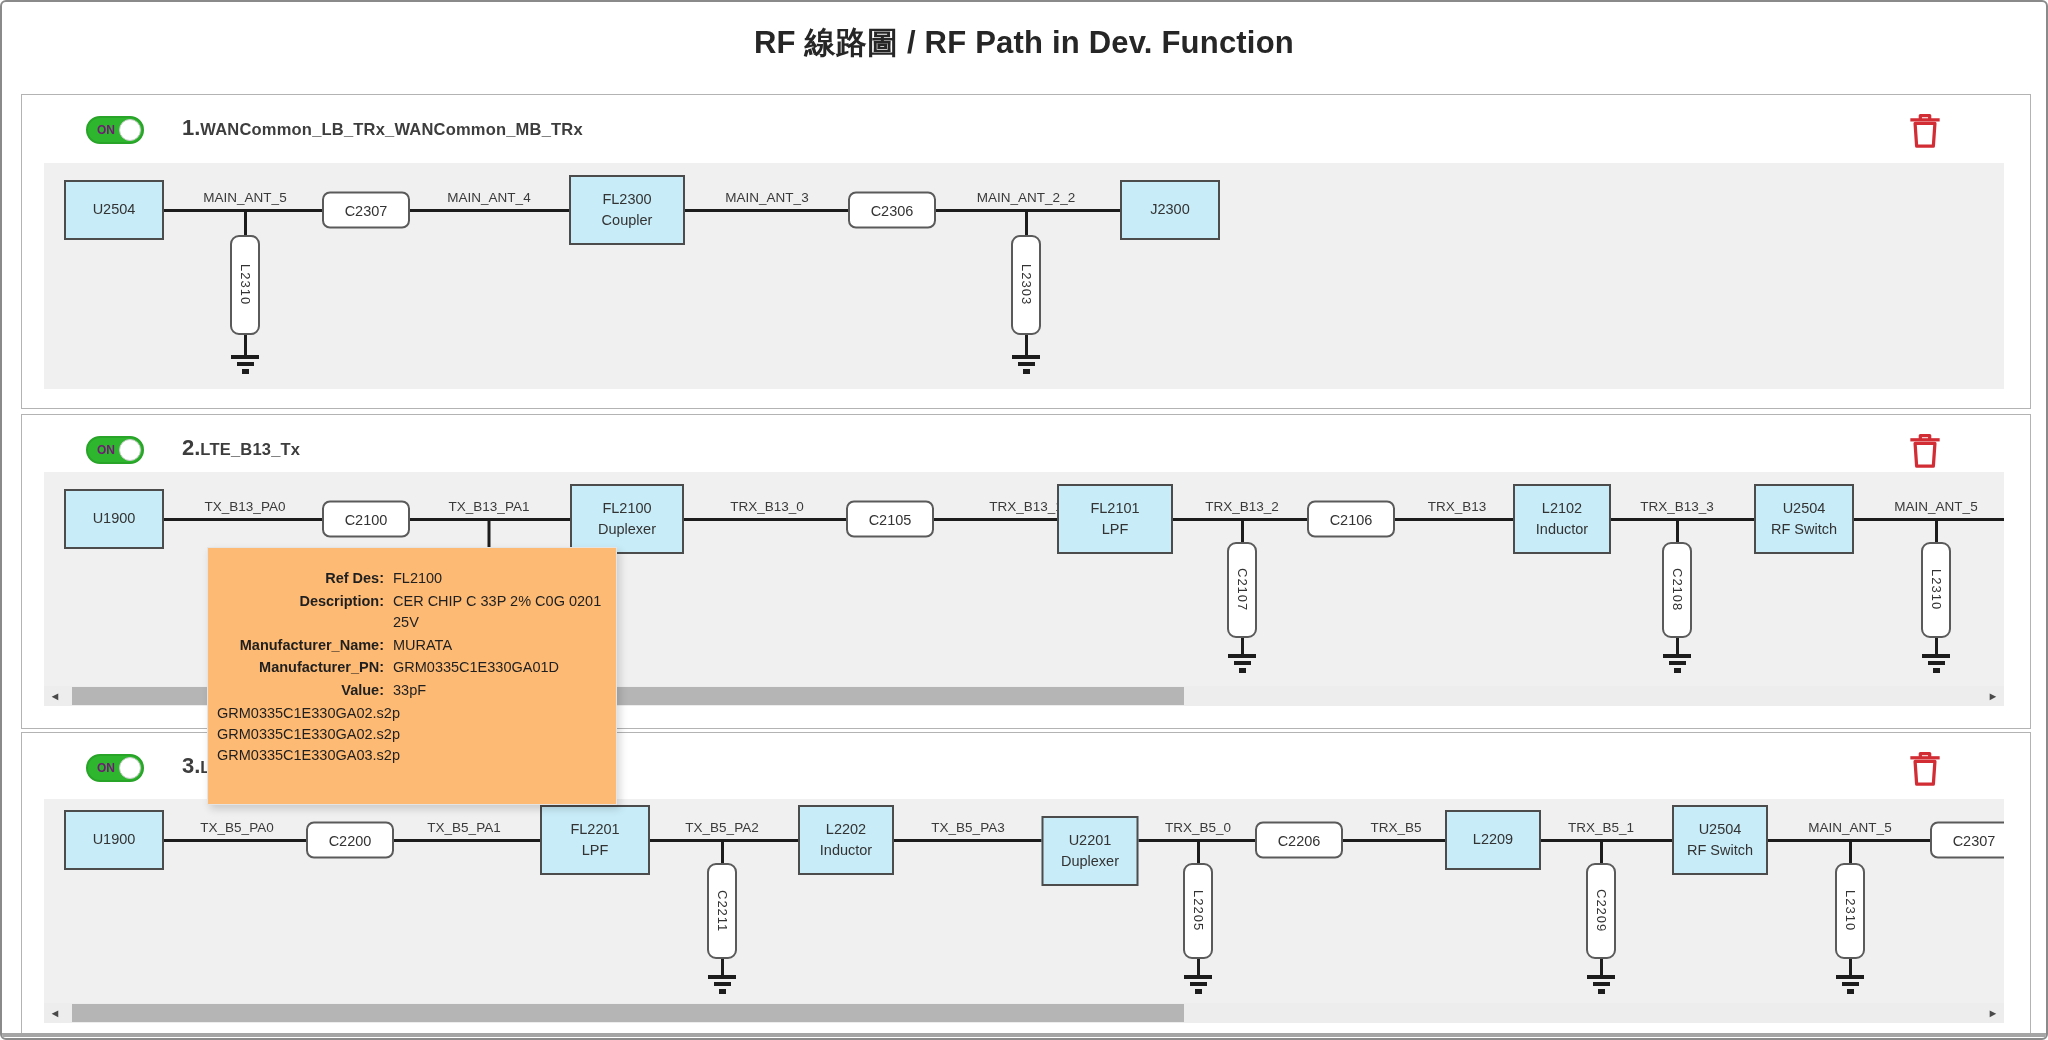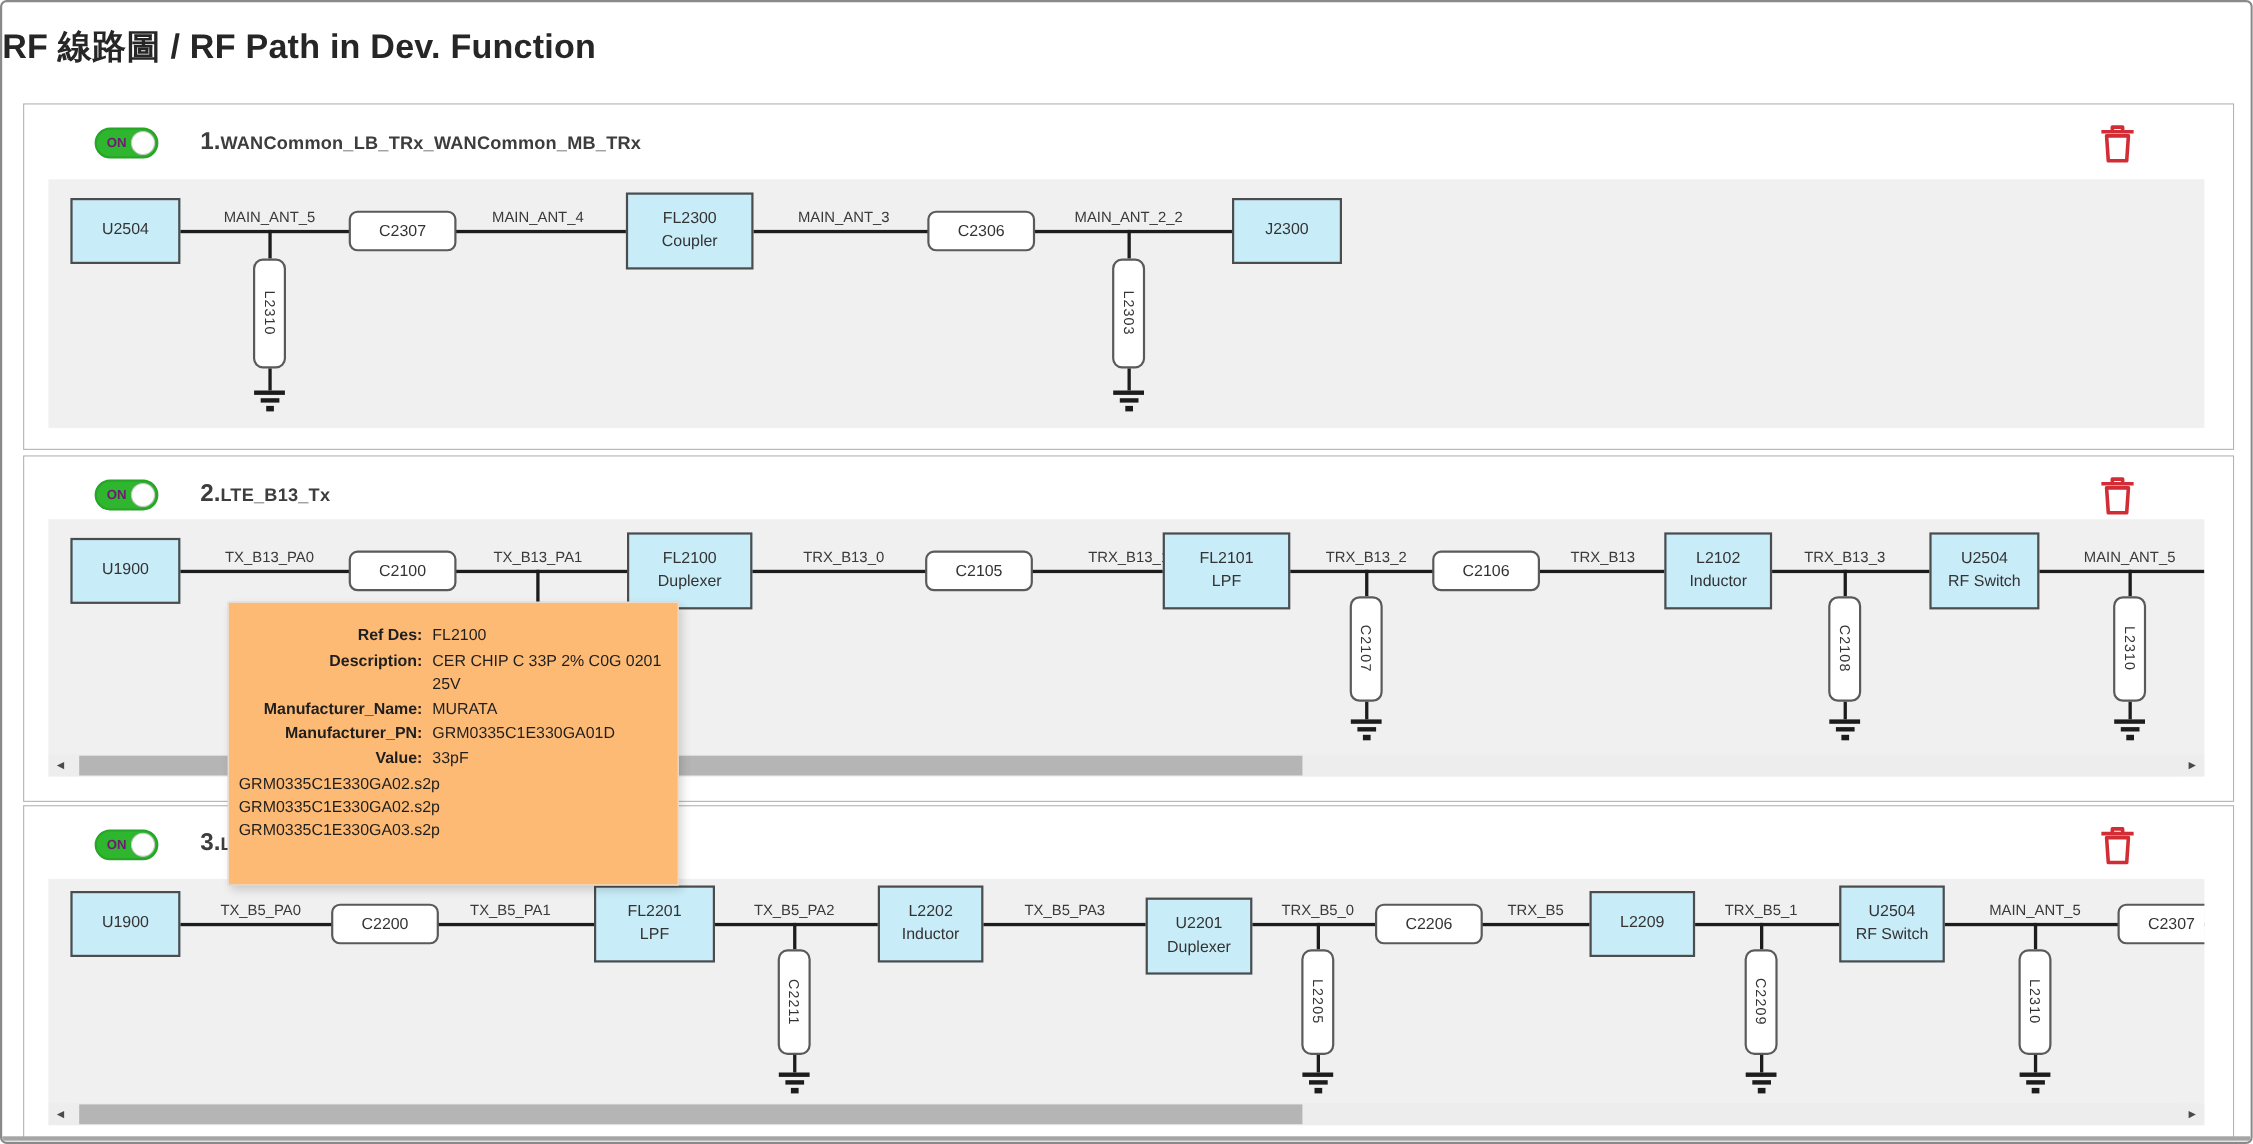--- a/index.html
+++ b/index.html
@@ -1,39 +1,39 @@
 <!DOCTYPE html>
 <html><head>
 <meta charset="utf-8">
 <style>
   html,body{margin:0;padding:0;background:#fff;font-family:"Liberation Sans",sans-serif;}
   .page{position:relative;width:2048px;height:1040px;box-sizing:border-box;
         border:2px solid #8a8a8a;border-radius:6px;background:#fff;overflow:hidden;}
-  .page-title{position:absolute;top:20px;left:0;width:100%;text-align:left;
+  .page-title{position:absolute;top:20px;left:0;width:100%;text-align:center;
         font-size:31px;font-weight:bold;color:#262626;letter-spacing:.2px;}
   .panel{position:absolute;left:19px;width:2010px;border:1px solid #b3b3b3;
         background:#fff;box-sizing:border-box;}
   
   .toggle{position:absolute;left:64px;top:21px;width:58px;height:28px;border-radius:15px;
         background:#2eb62e;border:2px solid #28a428;box-sizing:border-box;cursor:pointer;}
   .toggle-label{position:absolute;left:9px;top:5px;color:#701a75;font-size:12px;font-weight:bold;}
   .toggle-knob{position:absolute;right:1px;top:1px;width:22px;height:22px;border-radius:50%;
         background:#fff;border:1px solid #c9c9c9;box-sizing:border-box;}
   .panel-title{position:absolute;left:160px;top:20px;color:#3d3d3d;white-space:nowrap;}
   .title-num{font-size:22px;font-weight:600;}
   .title-name{font-size:16.5px;font-weight:600;letter-spacing:.2px;}
   .trash{position:absolute;right:88px;top:16px;width:34px;height:40px;cursor:pointer;}
   
   .canvas{position:absolute;left:22px;width:1960px;background:#f0f0f0;overflow:hidden;}
   .wire{position:absolute;height:3px;background:#1c1c1c;}
   .chip{position:absolute;transform:translate(-50%,-50%);background:#c8ecf8;
         border:2px solid #4c4c4c;color:#333;display:flex;flex-direction:column;
         align-items:center;justify-content:center;font-size:14.5px;line-height:1.45;
         box-sizing:border-box;text-align:center;cursor:default;}
-  .cap{position:absolute;transform:translate(-50%,-50%);width:98px;height:37px;
+  .cap{position:absolute;transform:translate(-50%,-50%);width:88px;height:37px;
         background:#fff;border:2px solid #5a5a5a;border-radius:8px;display:flex;
         align-items:center;justify-content:center;font-size:14.5px;color:#333;
         box-sizing:border-box;cursor:default;}
   .netlabel{position:absolute;transform:translateX(-50%);font-size:13.5px;color:#3a3a3a;
         white-space:nowrap;}
   .branch{position:absolute;transform:translateX(-50%);display:flex;flex-direction:column;
         align-items:center;}
   .vline{width:3px;background:#1c1c1c;}
   .vcomp{width:30px;border:2px solid #5a5a5a;border-radius:9px;background:#fff;
         display:flex;align-items:center;justify-content:center;writing-mode:vertical-rl;

